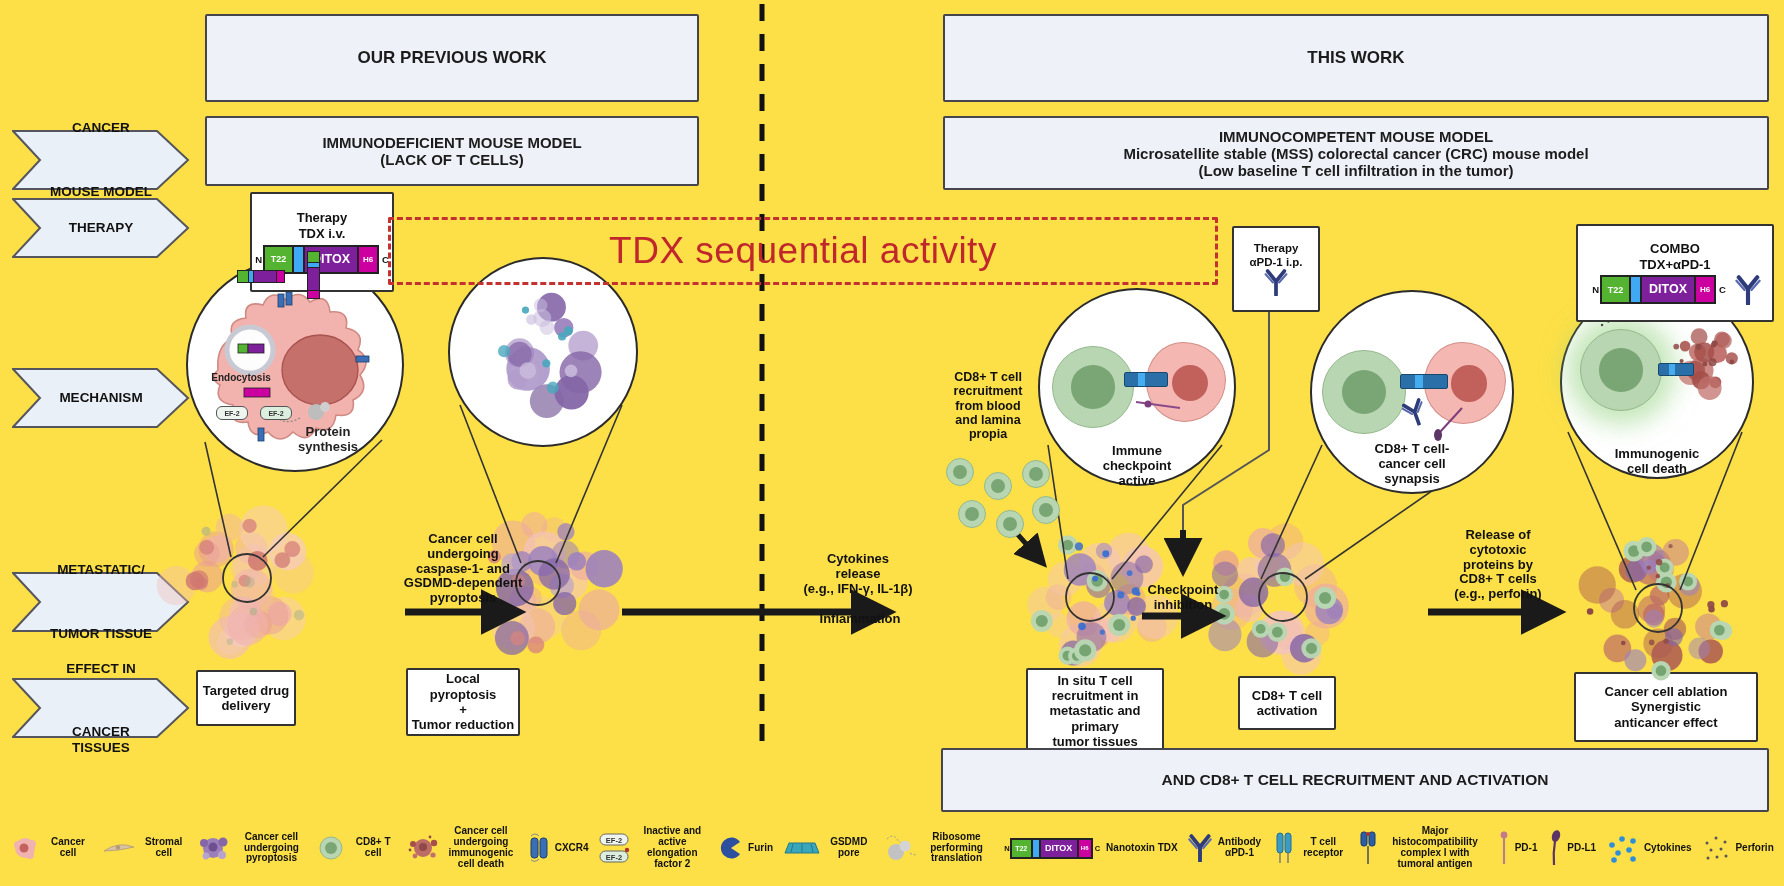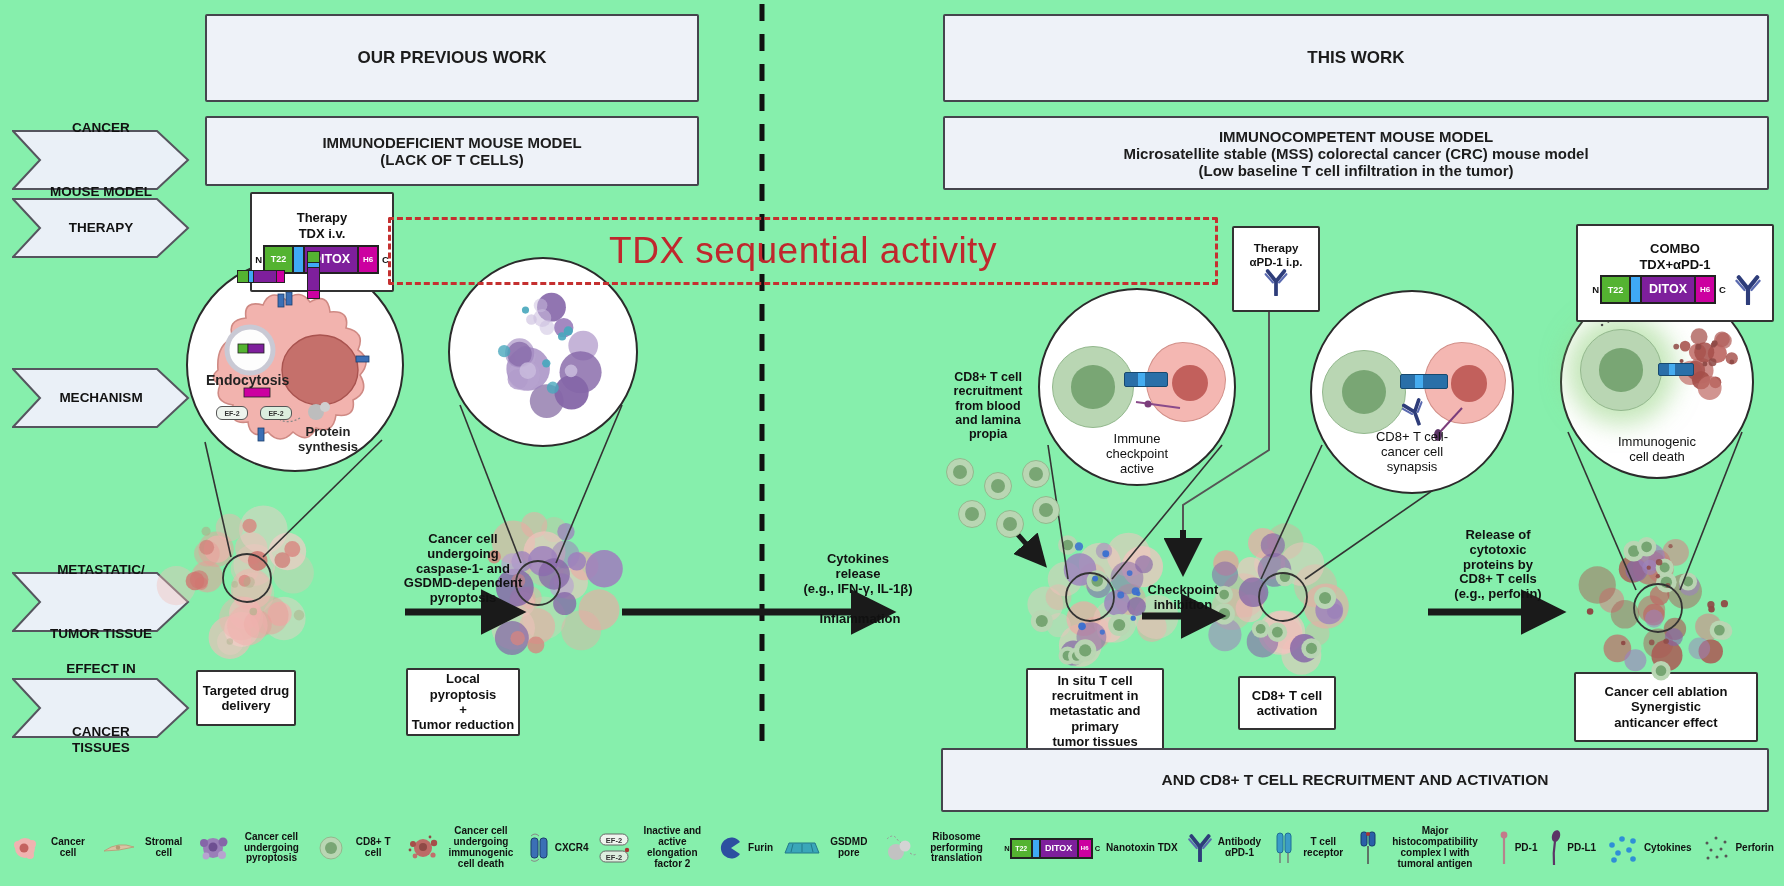--- a/index.html
+++ b/index.html
@@ -1,16 +1,16 @@
 <!DOCTYPE html>
 <html><head>
 <meta charset="utf-8">
 <style>
   html,body{margin:0;padding:0;background:#fff;font-family:"Liberation Sans",sans-serif;}
-  #canvas{position:relative;width:1784px;height:886px;background:#86efac;overflow:hidden;}
+  #canvas{position:relative;width:1784px;height:886px;background:#fde047;overflow:hidden;}
   .abs{position:absolute;}
   .hdr{position:absolute;background:#eef2f8;border:2px solid #45454d;border-radius:2px;
        display:flex;flex-direction:column;align-items:center;justify-content:center;
        text-align:center;font-weight:bold;color:#1c1c1c;}
   .hdr .l1{font-size:17px;}
   .hdr .l2{font-size:15px;}
   .chev{position:absolute;width:178px;height:60px;}
   .chev svg{position:absolute;left:0;top:0;}
   .chev .clab{position:absolute;left:30px;right:30px;top:0;bottom:0;display:flex;flex-direction:column;
        align-items:center;justify-content:center;font-weight:bold;font-size:13.5px;text-align:center;line-height:1.15;color:#111;gap:48px;}
@@ -32,21 +32,21 @@
   .construct.small .seg.dit{width:36px;font-size:9px;}
   .construct.small .seg.h6{width:12px;font-size:6px;}
   .construct.small .cl{font-size:7.5px;margin:0 2px;}
   .gcell{position:absolute;border-radius:50%;background:#b9d6b3;border:1.5px solid #93b88d;}
   .gcell::after{content:"";position:absolute;border-radius:50%;background:#79a674;left:23%;top:23%;width:54%;height:54%;}
   .gcell.glow{box-shadow:0 0 24px 14px rgba(150,212,130,0.55);}
   .pcell{position:absolute;background:#f4b7b2;border:1.5px solid #d18f88;border-radius:46% 54% 52% 48%/50% 47% 53% 50%;}
   .pcell::after{content:"";position:absolute;background:#c2605c;border-radius:50%;left:32%;top:28%;width:46%;height:46%;}
   .tcr{position:absolute;height:13px;border:1.5px solid #17496f;border-radius:2px;
        background:linear-gradient(90deg,#2a6fa8 0 30%,#45acf0 30% 48%,#2a6fa8 48% 100%);z-index:3;}
-  .clab3{position:absolute;left:0;right:0;text-align:center;font-weight:normal;font-size:13px;line-height:1.15;color:#111;}
+  .clab3{position:absolute;left:0;right:0;text-align:center;font-weight:bold;font-size:13px;line-height:1.15;color:#111;margin-top:12px;}
   .redbanner{position:absolute;border:3px dashed #c53030;border-radius:2px;display:flex;align-items:center;justify-content:center;
        color:#c0272d;font-size:37px;font-weight:500;letter-spacing:.5px;z-index:5;}
   .minibar{position:absolute;display:flex;z-index:5;}
   .minibar i{display:block;height:11px;border:1px solid #222;margin-left:-1px;}
   .tiny{position:absolute;font-weight:bold;text-align:center;color:#222;z-index:6;}
   .pill{position:absolute;width:30px;height:12px;border:1.2px solid #555;border-radius:6px;background:#eef4ee;
        font-size:7px;font-weight:bold;display:flex;align-items:center;justify-content:center;color:#333;z-index:6;}
   #legend{position:absolute;left:4px;right:4px;top:812px;height:72px;display:flex;align-items:center;
        justify-content:space-between;padding:0 6px;}
   .leg{display:flex;align-items:center;gap:4px;}
@@ -443,21 +443,21 @@
       <rect x="60" y="84" width="16" height="9" fill="#7e1f9c" stroke="#222" stroke-width="0.8"></rect>
       <rect x="90" y="34" width="6" height="13" fill="#3b6fb5" stroke="#1d3f6e" stroke-width="0.8"></rect>
       <rect x="98" y="32" width="6" height="13" fill="#3b6fb5" stroke="#1d3f6e" stroke-width="0.8"></rect>
       <rect x="168" y="96" width="13" height="6" fill="#3b6fb5" stroke="#1d3f6e" stroke-width="0.8"></rect>
       <rect x="70" y="168" width="6" height="13" fill="#3b6fb5" stroke="#1d3f6e" stroke-width="0.8"></rect>
       <rect x="56" y="128" width="26" height="9" fill="#cc00a0" stroke="#222" stroke-width="0.8"></rect>
       <circle cx="128" cy="152" r="8" fill="#bdbdbd"></circle>
       <circle cx="137" cy="147" r="5" fill="#cfcfcf"></circle>
       <path d="M112,158 q-10,6 -20,2" stroke="#888" stroke-width="1.2" fill="none" stroke-dasharray="2 2"></path>
     </svg>
-    <div class="tiny" style="left:18px;top:112px;width:70px;font-size:14px">Endocytosis</div>
+    <div class="tiny" style="left:18px;top:112px;width:70px;font-size:10px">Endocytosis</div>
     <div class="pill" style="left:28px;top:146px">EF-2</div>
     <div class="pill" style="left:72px;top:146px;background:#dceede">EF-2</div>
     <div class="tiny" style="left:110px;top:164px;width:60px;font-size:13px">
       <span>Protein</span> <span>synthesis</span>
     </div>
   </div>
 
   <div class="minibar" style="left:238px;top:270px">
     <i style="width:10px;background:#54b331"></i>
       <i style="width:4px;background:#3fa9f5"></i>

